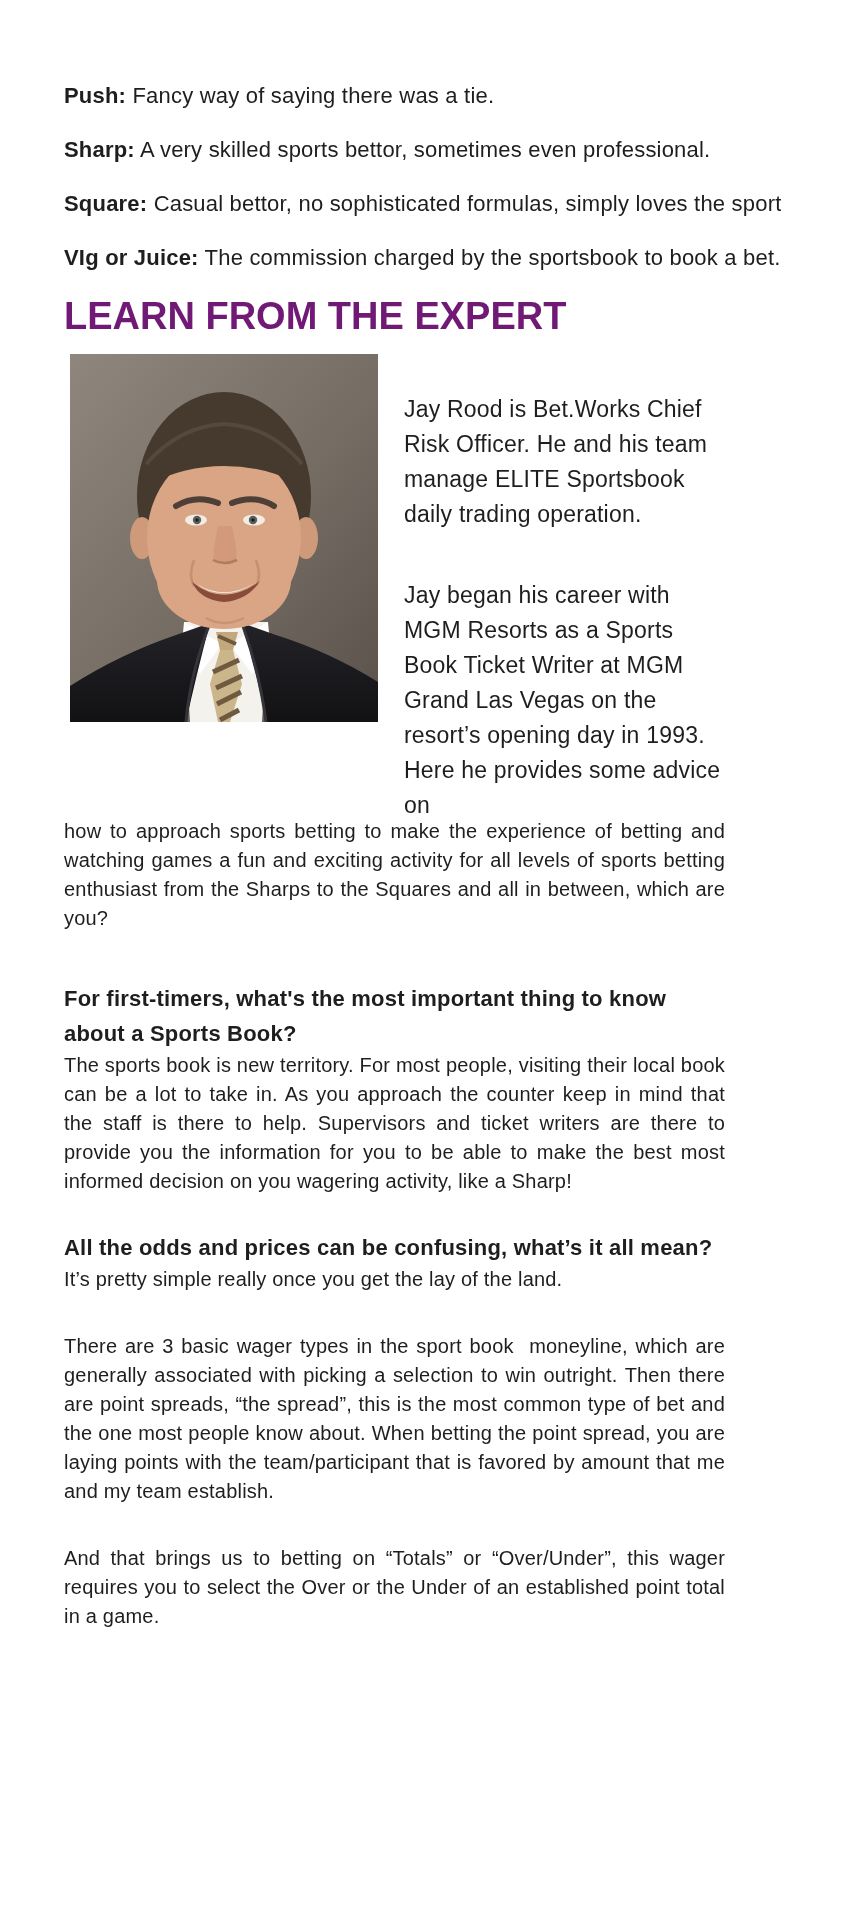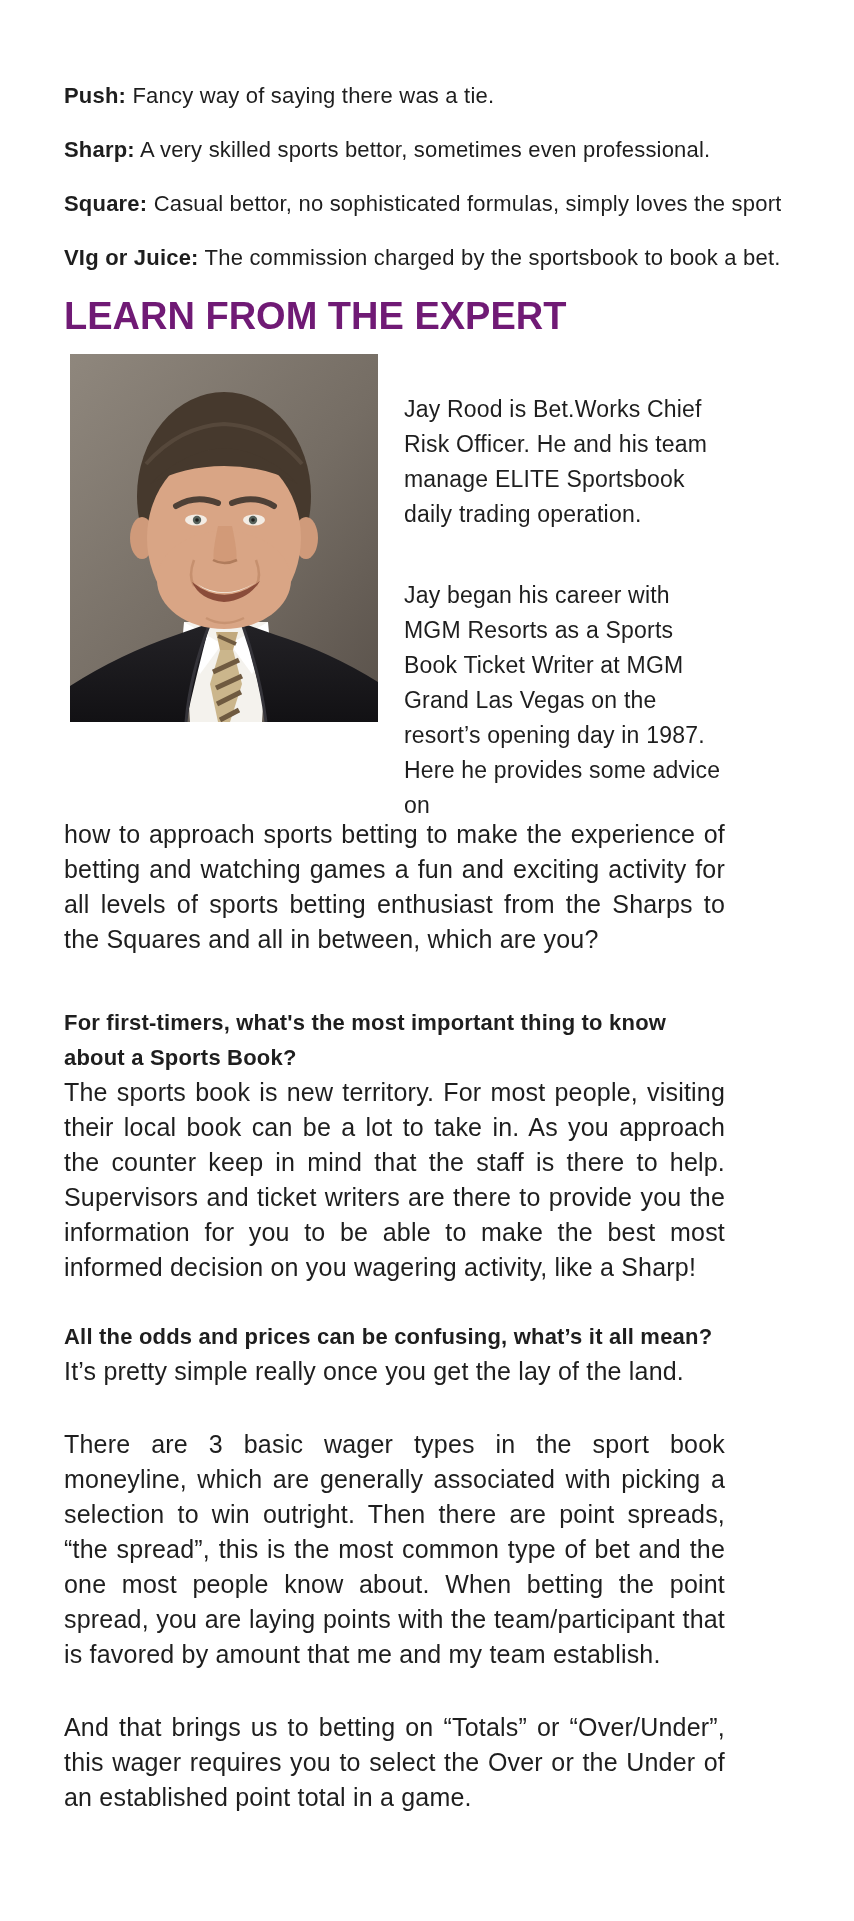--- a/index.html
+++ b/index.html
@@ -38,21 +38,21 @@
   .intro-col{
     margin-left:26px;width:372px;
     padding-top:38px;
     font-size:23px;line-height:35px;
     letter-spacing:0.2px;
   }
   .intro-col p{margin:0;}
   .intro-col p + p{margin-top:46px;}
   
   .para{
-    font-size:25px;line-height:35px;
+    font-size:20px;line-height:29px;
     letter-spacing:0.2px;
     text-align:justify;
     margin:0;
     white-space:pre-wrap;
   }
   .cont{margin-top:-6px;}
   .question{
     font-size:22px;line-height:35px;
     font-weight:700;letter-spacing:0.2px;
     margin:48px 0 0 0;
@@ -136,21 +136,21 @@
       <path d="M186 206 Q192 222 186 232" stroke="#c08b69" stroke-width="2.5" fill="none" opacity="0.8"></path>
 
       <path d="M122 228 Q154 254 190 227 Q178 246 154 248 Q130 246 122 228 Z" fill="#8a4c3a"></path>
       <path d="M127 230 Q154 247 185 229 Q170 239 154 239 Q138 239 127 230 Z" fill="#f6f0e6"></path>
 
       <path d="M136 264 Q154 274 174 264" stroke="#c08b69" stroke-width="2.5" fill="none" opacity="0.7"></path>
     </svg>
 
     <div class="intro-col">
       <p>Jay Rood is Bet.Works Chief Risk Officer. He and his team manage ELITE Sportsbook daily trading operation.</p>
-      <p>Jay began his career with MGM Resorts as a Sports Book Ticket Writer at MGM Grand Las Vegas on the resort’s opening day in 1987. Here he provides some advice on</p>
+      <p>Jay began his career with MGM Resorts as a Sports Book Ticket Writer at MGM Grand Las Vegas on the resort’s opening day in 1993. Here he provides some advice on</p>
     </div>
   </div>
 
   <p class="para cont">how to approach sports betting to make the experience of betting and watching games a fun and exciting activity for all levels of sports betting enthusiast from the Sharps to the Squares and all in between, which are you?</p>
 
   <h2 class="question q1">For first-timers, what's the most important thing to know about a Sports Book?</h2>
   <p class="para">The sports book is new territory. For most people, visiting their local book can be a lot to take in. As you approach the counter keep in mind that the staff is there to help. Supervisors and ticket writers are there to provide you the information for you to be able to make the best most informed decision on you wagering activity, like a Sharp!</p>
 
   <h2 class="question q2">All the odds and prices can be confusing, what’s it all mean?</h2>
   <p class="para">It’s pretty simple really once you get the lay of the land.</p>

